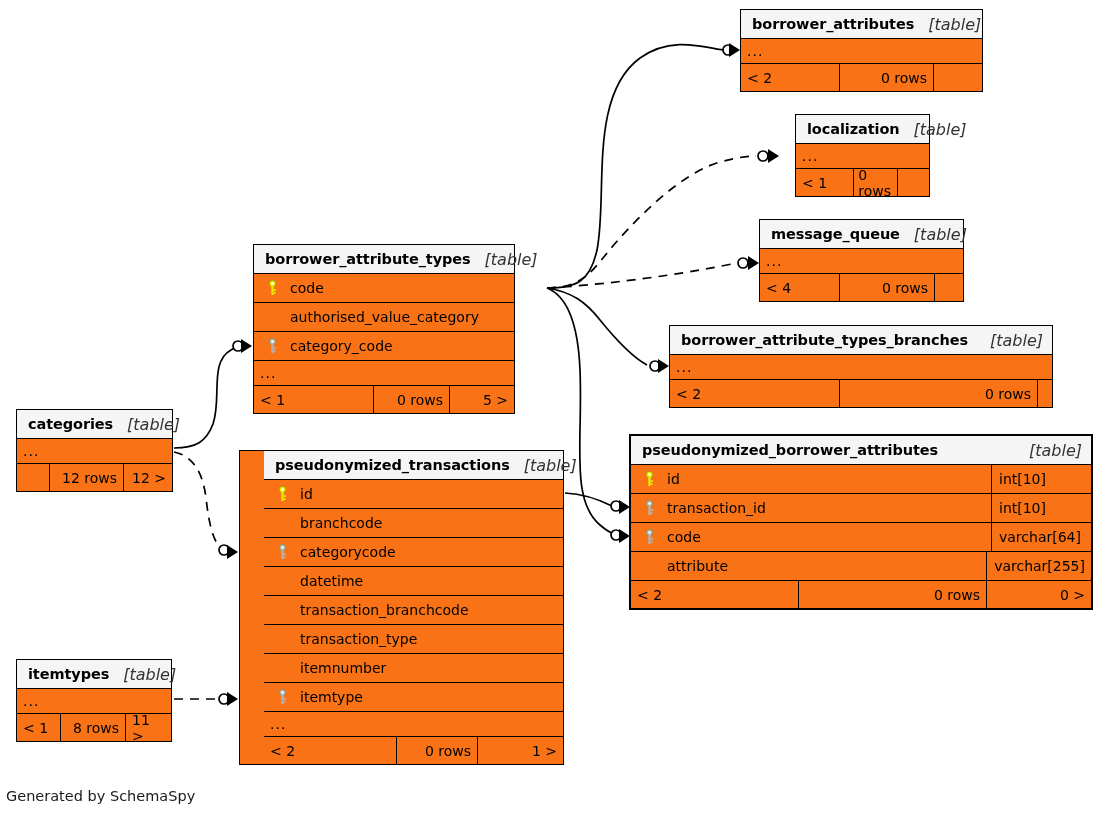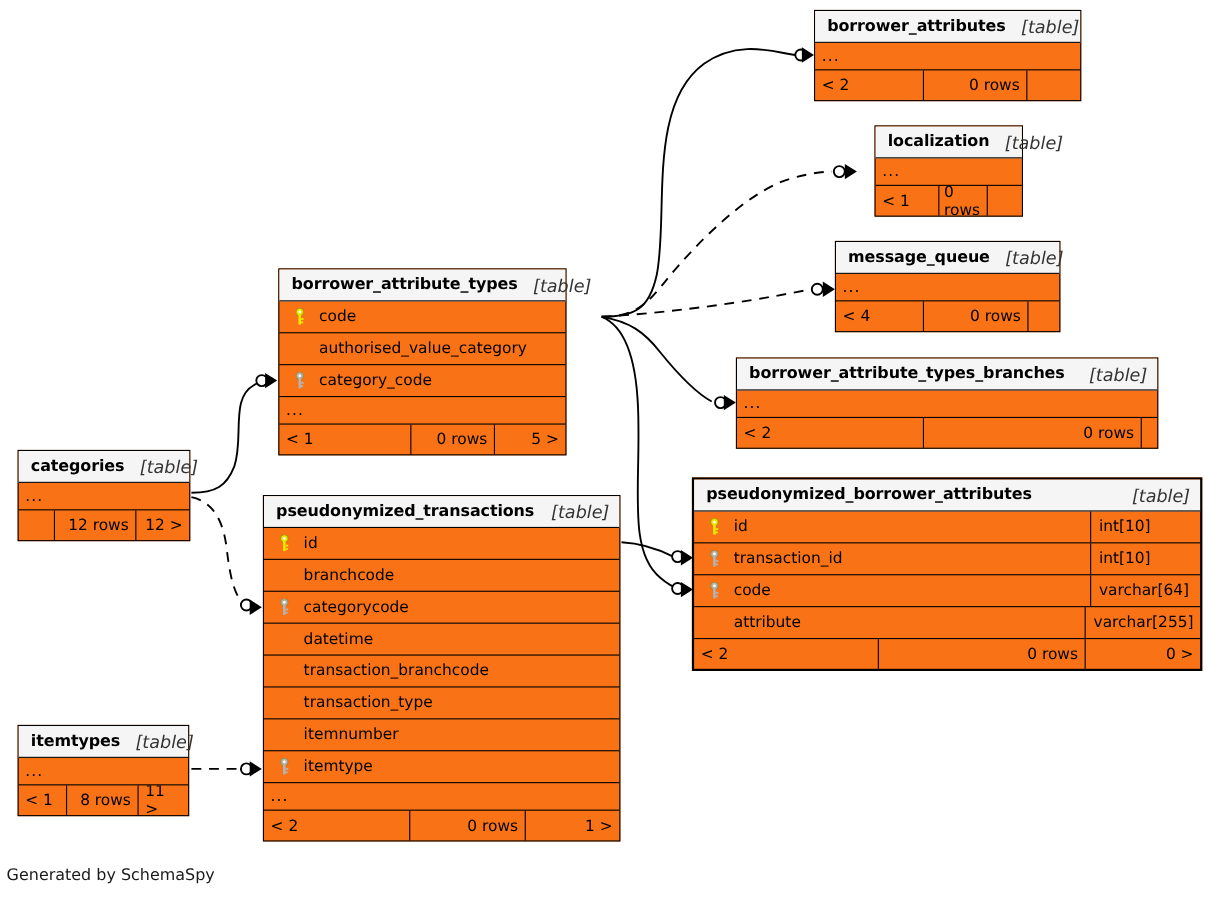--- a/index.html
+++ b/index.html
@@ -348,21 +348,21 @@
             <span class="col-label">attribute</span>
           </div>
           <div class="col-type">varchar[255]</div>
         </div>
         <div class="footer-row">
           <div class="footer-cell fc-left" style="width:168px;flex:0 0 168px;">&lt; 2</div>
           <div class="footer-cell fc-right" style="flex:1 1 auto;">0 rows</div>
           <div class="footer-cell fc-right" style="width:104px;flex:0 0 104px;">0 &gt;</div>
         </div>
       </div>
-      <div class="table-node" style="left: 239px; top: 450px; width: 325px;">
+      <div class="table-node" style="left: 239px; top: 450px; width: 325px; padding-left: 24px;">
         <div class="tbl-header">
           <span class="tbl-name">pseudonymized_transactions</span>
           <span class="tbl-tag">[table]</span>
         </div>
         <div class="col-row">
           <div class="col-main">
             <span class="keycell">
               <svg class="keyicon" width="11" height="16" viewBox="0 0 11 16">
                 <circle cx="5.5" cy="3.6" r="3.4" fill="#e8e800" stroke="#7a7a00" stroke-width="0.5" opacity="1"></circle>
                 <circle cx="5.5" cy="3.6" r="1.25" fill="#ffffff"></circle>

